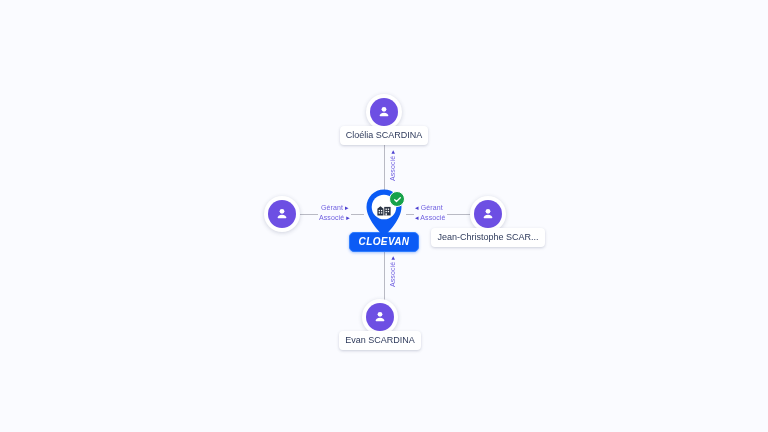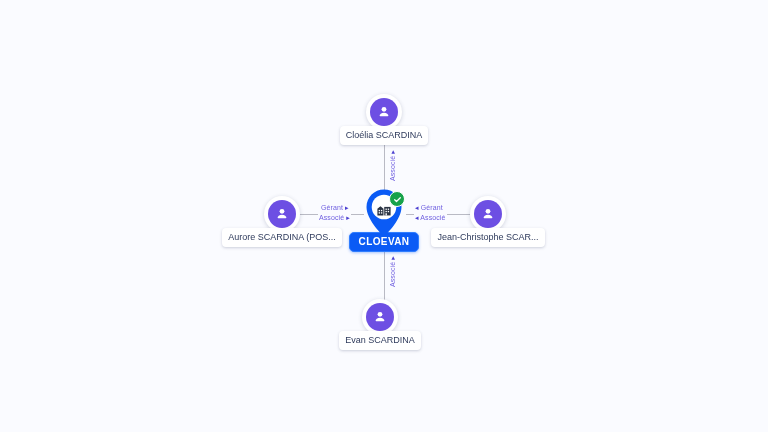--- a/index.html
+++ b/index.html
@@ -92,20 +92,21 @@
     z-index: 4;
   }
 
   
   #company-node {
     position: absolute;
     display: flex;
     flex-direction: column;
     align-items: center;
     z-index: 6;
+    font-style: italic;
   }
   .pin {
     position: relative;
     width: 44px;
     height: 50px;
   }
   .pin svg { display: block; }
   .pin .building {
     position: absolute;
     left: 13px;
@@ -197,21 +198,20 @@
 
   <div class="node" style="left:198px; top:196px; width:168px;">
     <div class="avatar-wrap">
       <div class="avatar">
         <svg width="16" height="16" viewBox="0 0 24 24" aria-hidden="true">
           <circle cx="12" cy="8" r="3.6" fill="#ffffff"></circle>
           <path d="M12 13c-4.1 0-6.6 2.3-6.6 4.4 0 .6.5 1 1.1 1h11c.6 0 1.1-.4 1.1-1C18.6 15.3 16.1 13 12 13z" fill="#ffffff"></path>
         </svg>
       </div>
     </div>
-    <div class="node-label">Aurore SCARDINA (POS...</div>
   </div>
 
   <div class="node" style="left:296px; top:299px; width:168px;">
     <div class="avatar-wrap">
       <div class="avatar">
         <svg width="16" height="16" viewBox="0 0 24 24" aria-hidden="true">
           <circle cx="12" cy="8" r="3.6" fill="#ffffff"></circle>
           <path d="M12 13c-4.1 0-6.6 2.3-6.6 4.4 0 .6.5 1 1.1 1h11c.6 0 1.1-.4 1.1-1C18.6 15.3 16.1 13 12 13z" fill="#ffffff"></path>
         </svg>
       </div>

